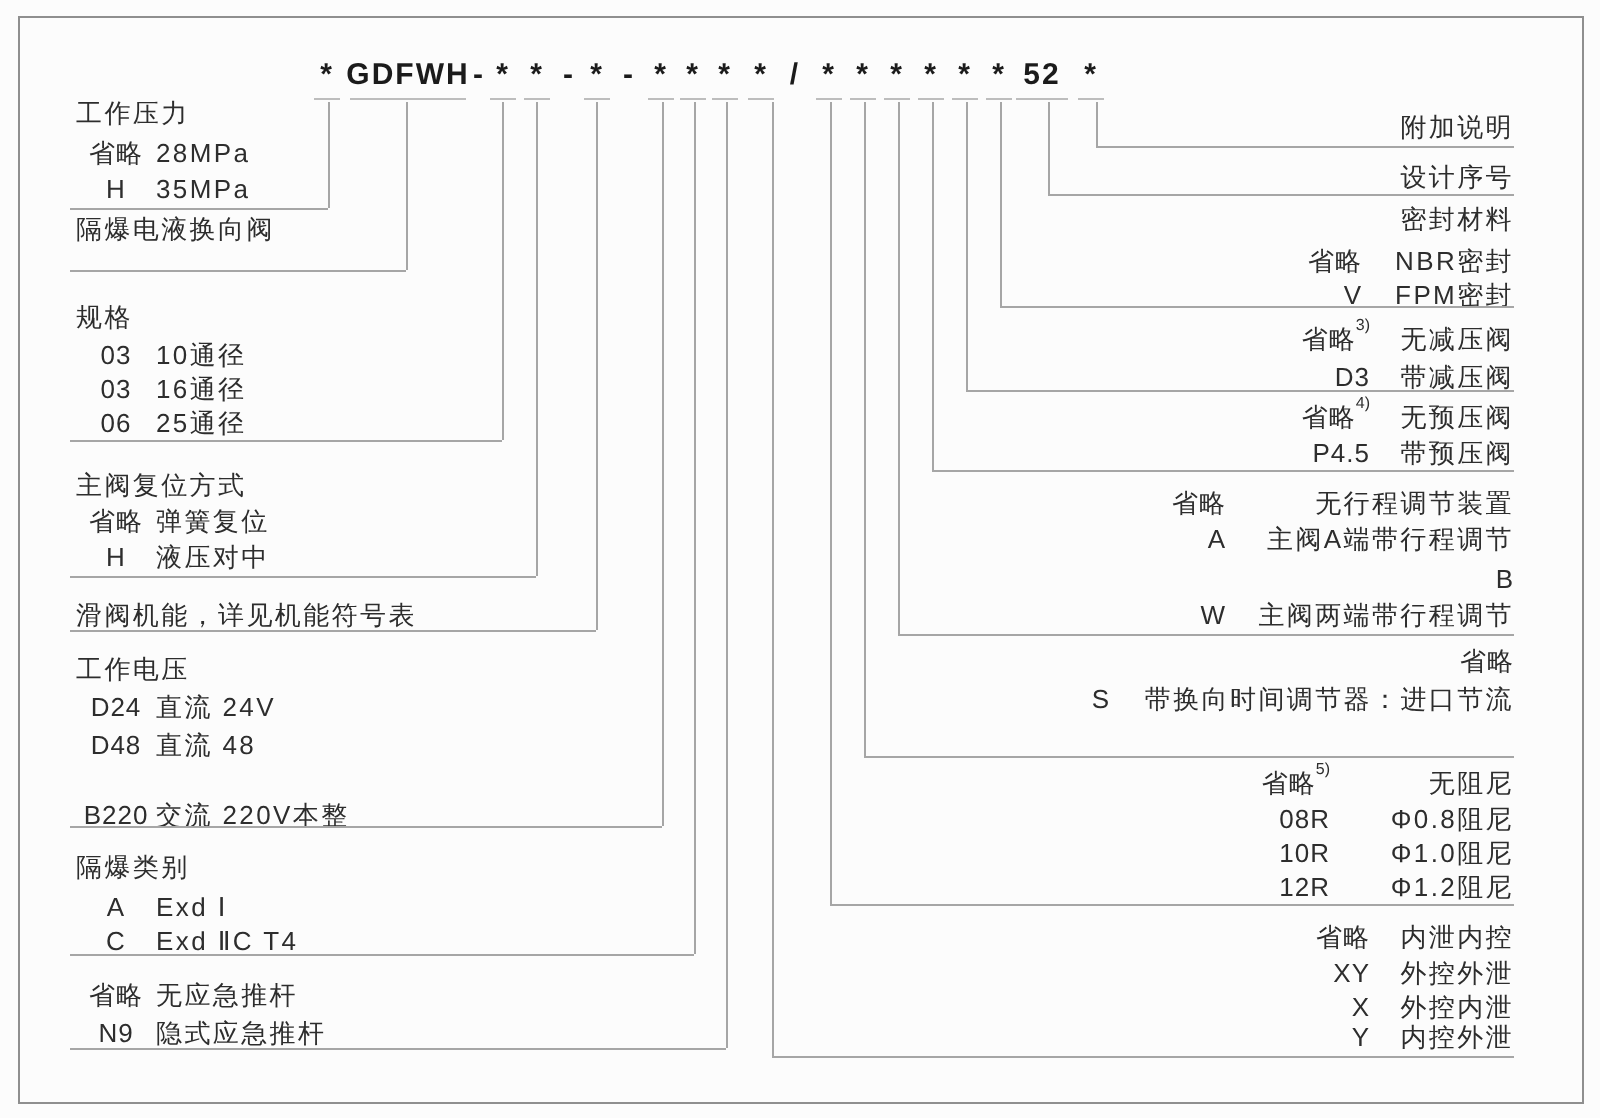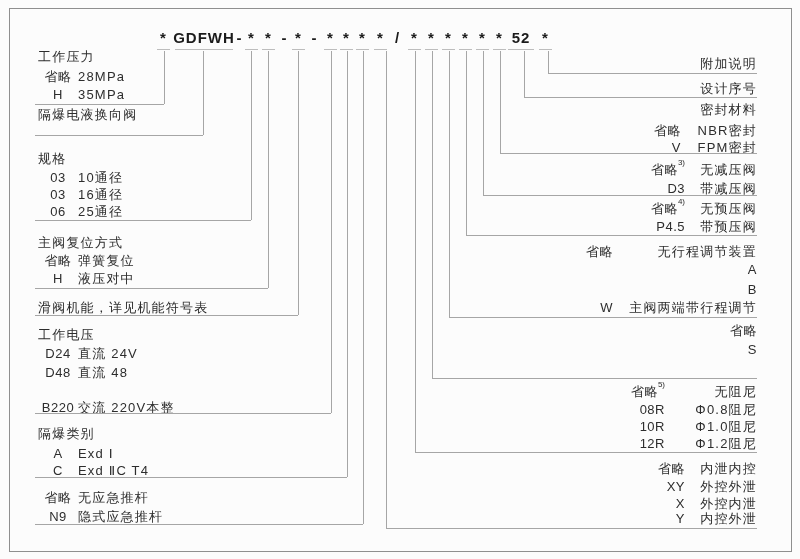--- a/index.html
+++ b/index.html
@@ -144,35 +144,37 @@
       <span class="rdesc" style="width: 60px;">带预压阀</span>
     </div>
     <div class="hline" style="left: 466px; top: 235px; width: 291px;"></div>
     <div class="vline" style="left: 466px; top: 51px; height: 184px;"></div>
     <div class="rrow" style="top: 245px;">
       <span class="rcode">省略</span>
       <span class="rdesc" style="width: 132px;">无行程调节装置</span>
     </div>
     <div class="rrow" style="top: 263px;">
       <span class="rcode">A</span>
+      <span class="rdesc" style="width: 132px;">主阀A端带行程调节</span>
     </div>
     <div class="rrow" style="top: 283px;">
       <span class="rcode">B</span>
     </div>
     <div class="rrow" style="top: 301px;">
       <span class="rcode">W</span>
       <span class="rdesc" style="width: 132px;">主阀两端带行程调节</span>
     </div>
     <div class="hline" style="left: 449px; top: 317px; width: 308px;"></div>
     <div class="vline" style="left: 449px; top: 51px; height: 266px;"></div>
     <div class="rrow" style="top: 324px;">
       <span class="rcode">省略</span>
     </div>
     <div class="rrow" style="top: 343px;">
       <span class="rcode">S</span>
+      <span class="rdesc" style="width: 190px;">带换向时间调节器：进口节流</span>
     </div>
     <div class="hline" style="left: 432px; top: 378px; width: 325px;"></div>
     <div class="vline" style="left: 432px; top: 51px; height: 327px;"></div>
     <div class="rrow" style="top: 385px;">
       <span class="rcode">省略</span>
       <sup class="mark">5)</sup>
       <span class="rdesc" style="width: 80px;">无阻尼</span>
     </div>
     <div class="rrow" style="top: 403px;">
       <span class="rcode">08R</span>

